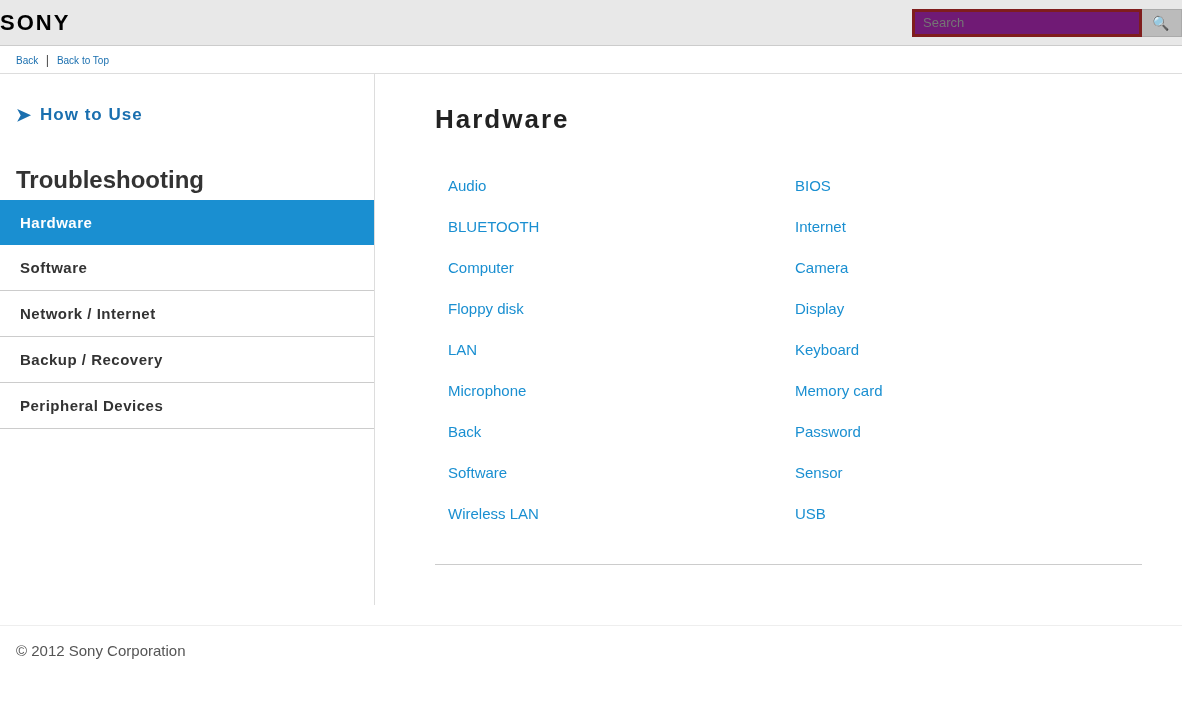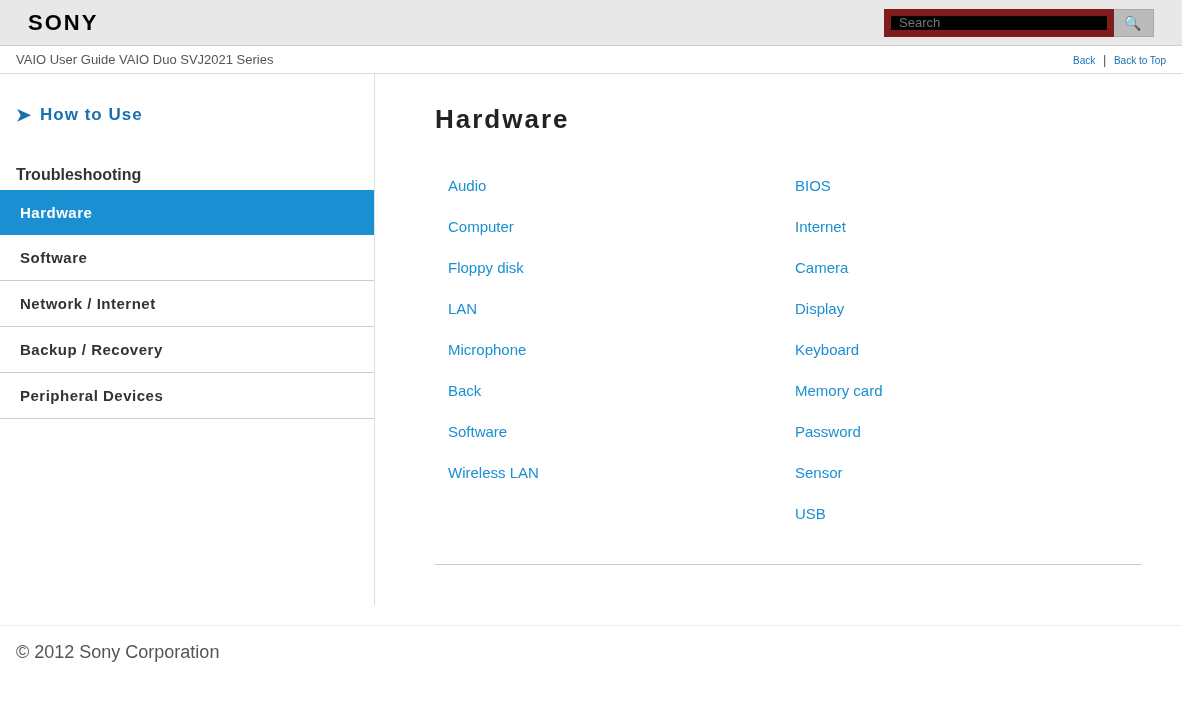--- a/index.html
+++ b/index.html
@@ -11,43 +11,43 @@
       width: 1182px;
       min-height: 723px;
     }
 
     
     #header {
       background: #e8e8e8;
       display: flex;
       align-items: center;
       justify-content: space-between;
-      padding: 8px 28px;
+      padding: 8px 0;
       border-bottom: 1px solid #ccc;
       height: 46px;
     }
     #sony-logo {
       font-size: 22px;
       font-weight: bold;
       letter-spacing: 2px;
       color: #000;
       font-family: Arial, sans-serif;
     }
     #search-area {
       display: flex;
       align-items: center;
     }
     #search-input {
       width: 230px;
       height: 28px;
       padding: 4px 8px;
-      border: 7px solid #7f1d1d;
+      border: 3px solid #7f1d1d;
       font-size: 13px;
       color: #999;
-      background: #000000;
+      background: #701a75;
       outline: none;
     }
     #search-button {
       width: 40px;
       height: 28px;
       background: #bbb;
       border: 1px solid #aaa;
       border-left: none;
       cursor: pointer;
       display: flex;
@@ -107,21 +107,21 @@
       cursor: pointer;
     }
     #chevron-icon {
       color: #1a6faf;
       font-size: 18px;
       margin-right: 8px;
       font-weight: bold;
     }
 
     #troubleshooting-title {
-      font-size: 16px;
+      font-size: 24px;
       font-weight: bold;
       color: #333;
       padding: 20px 16px 6px 16px;
     }
 
     .sidebar-item {
       display: block;
       padding: 14px 20px;
       font-size: 15px;
       font-weight: bold;
@@ -172,41 +172,40 @@
 
     #content-divider {
       border: none;
       border-top: 1px solid #ccc;
       margin-top: 10px;
     }
 
     
     #footer {
       padding: 16px 16px;
-      font-size: 18px;
+      font-size: 15px;
       color: #555;
       border-top: 1px solid #eee;
       margin-top: 20px;
     }
   </style>
 </head>
 <body>
 
 <div id="header">
   <span id="sony-logo">SONY</span>
   <div id="search-area">
     <input id="search-input" type="text" placeholder="Search" style="">
     <button id="search-button">
       <span id="search-button-icon">🔍</span>
     </button>
   </div>
 </div>
 
 <div id="breadcrumb-bar">
-  <span id="guide-title">VAIO User Guide VAIO Duo SVJ2021 Series</span>
   <div id="nav-links">
     <a href="#">Back</a>
     <span id="nav-separator">|</span>
     <a href="#">Back to Top</a>
   </div>
 </div>
 
 <div id="main-layout">
 
   <div id="sidebar">
@@ -236,20 +235,21 @@
     </a>
   </div>
 
   <div id="content-area">
     <div id="hardware-title">Hardware</div>
 
     <div id="hardware-links-grid">
 
       <div id="col1">
         <a class="hw-link" href="#">Audio</a>
+        <a class="hw-link" href="#">BLUETOOTH</a>
         <a class="hw-link" href="#">Computer</a>
         <a class="hw-link" href="#">Floppy disk</a>
         <a class="hw-link" href="#">LAN</a>
         <a class="hw-link" href="#">Microphone</a>
         <a class="hw-link" href="#">Back</a>
         <a class="hw-link" href="#">Software</a>
         <a class="hw-link" href="#">Wireless LAN</a>
       </div>
 
       <div id="col2">

